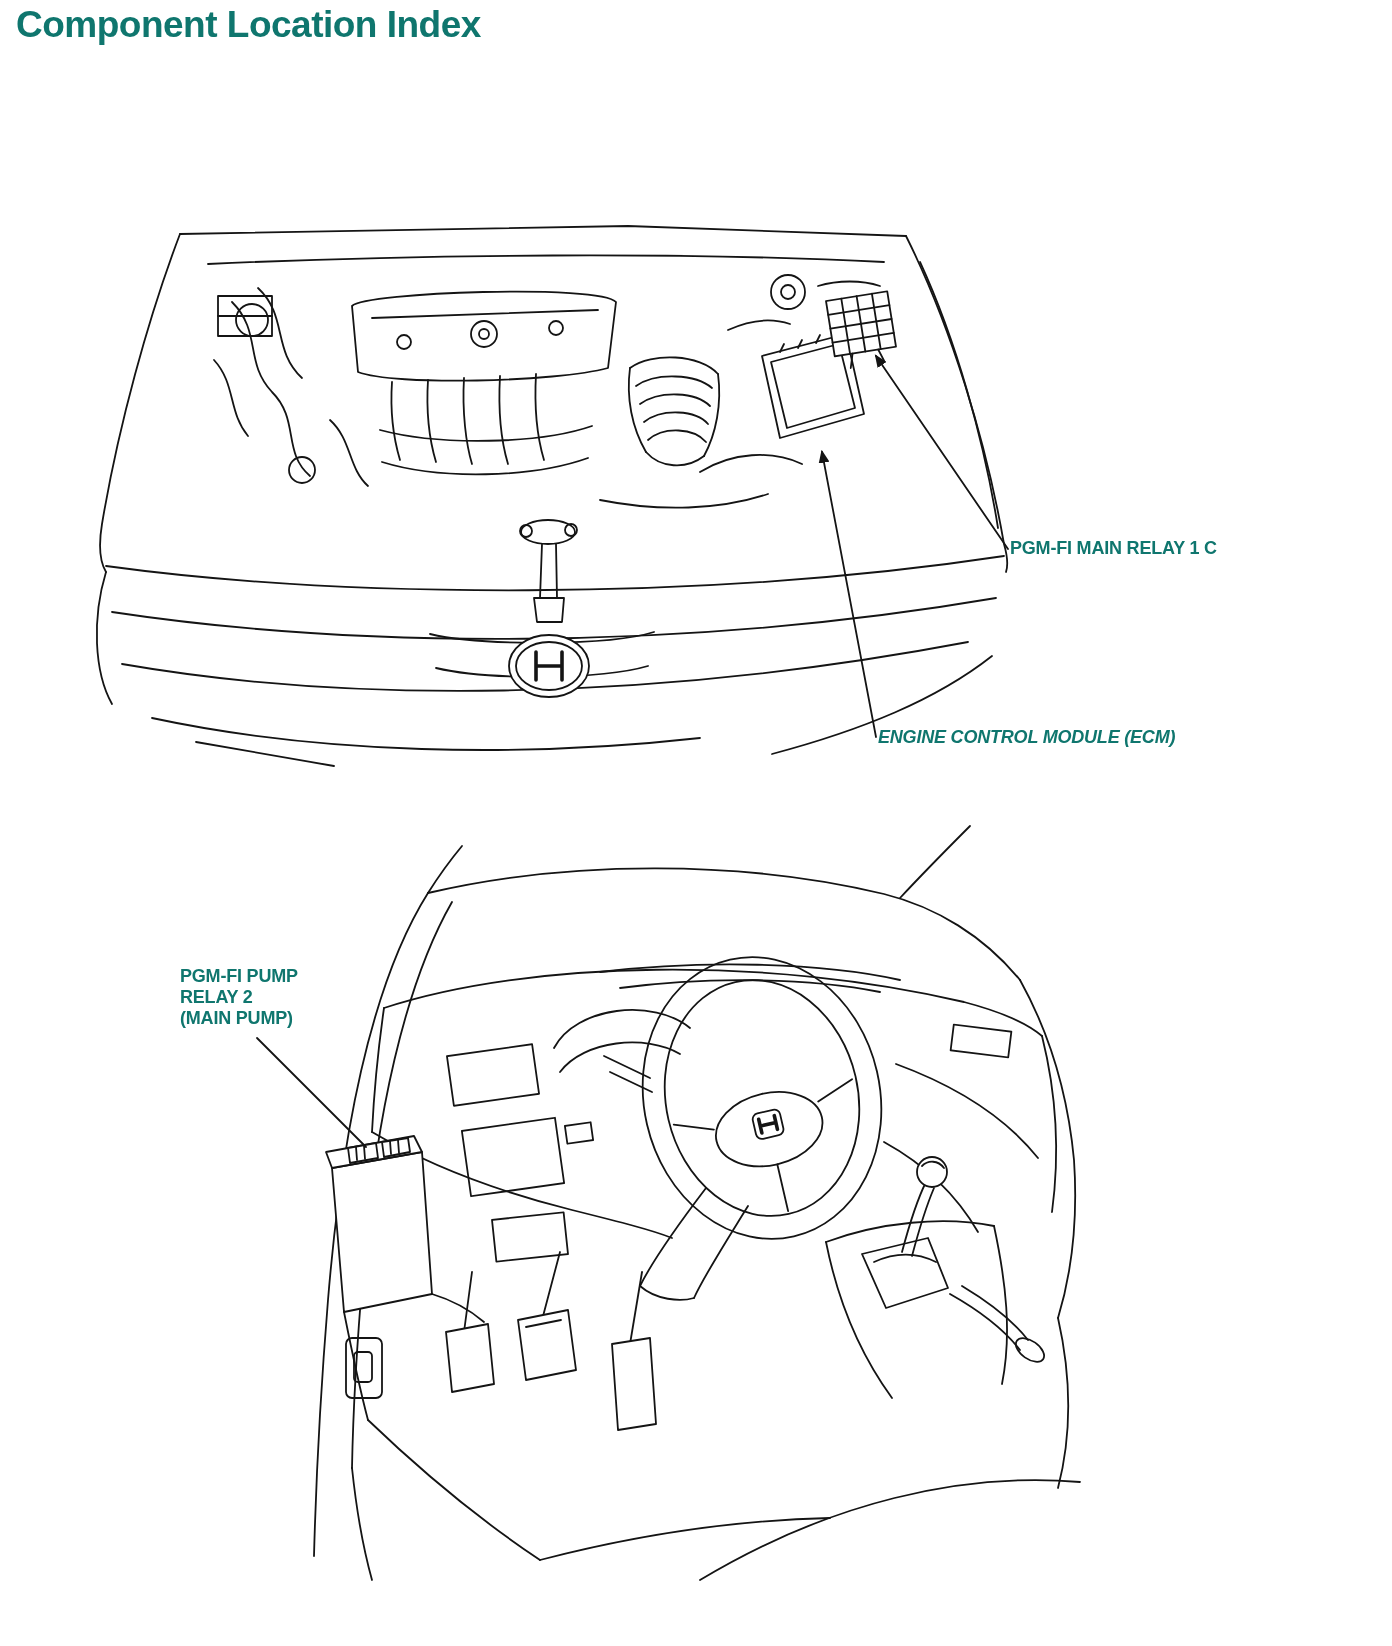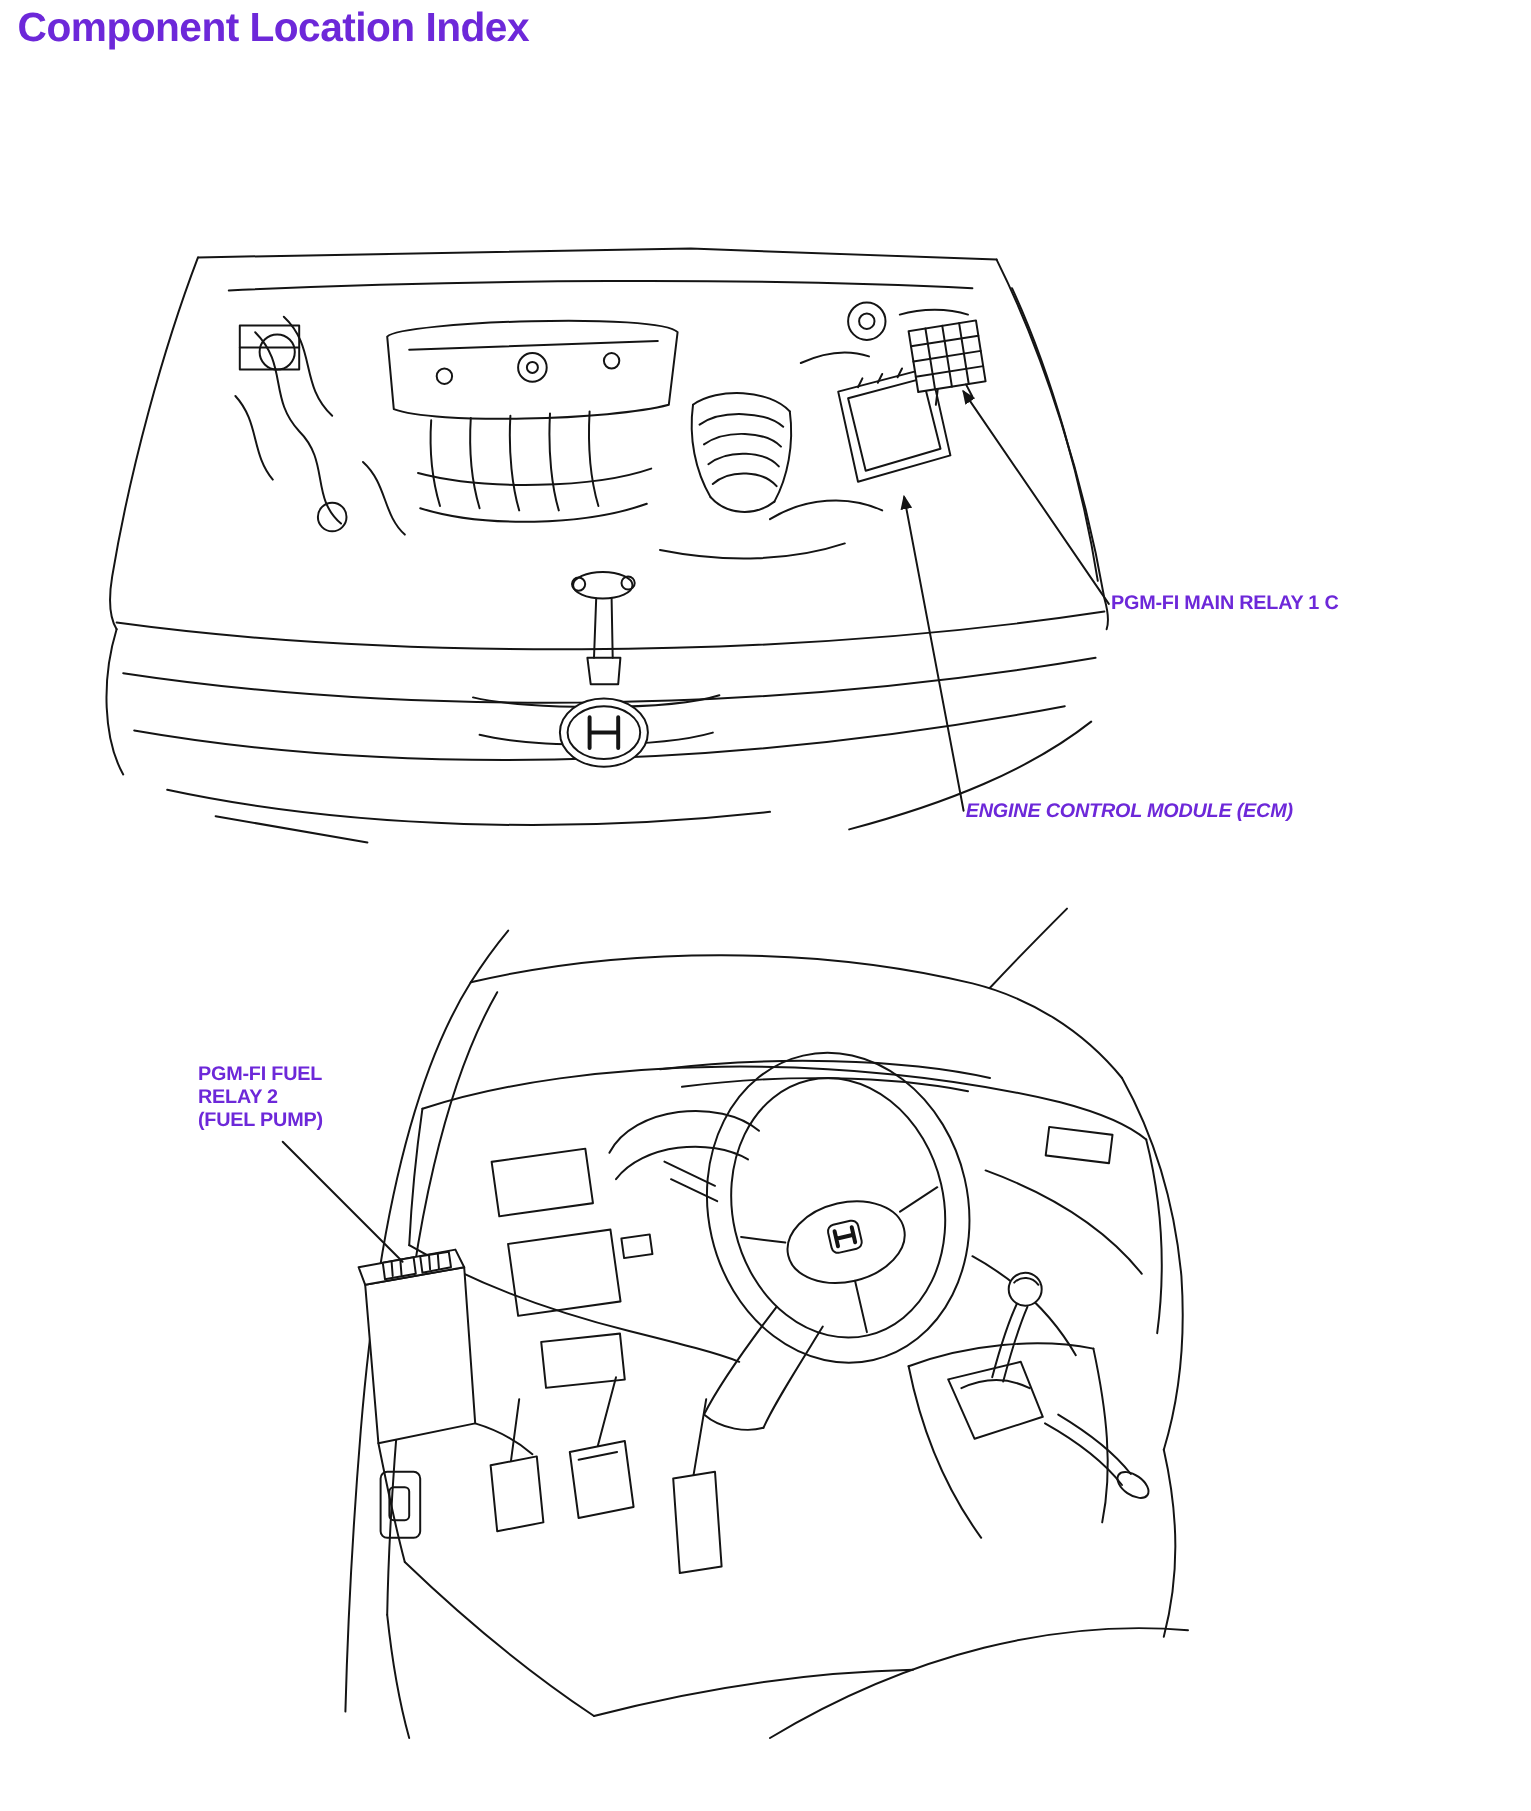--- a/index.html
+++ b/index.html
@@ -6,21 +6,21 @@
     margin: 0;
     padding: 0;
     background: #ffffff;
   }
   .page {
     position: relative;
     width: 1392px;
     height: 1646px;
     background: #ffffff;
     font-family: "Liberation Sans", sans-serif;
-    color: #6d28d9;
+    color: #0f766e;
     overflow: hidden;
   }
   .page-title {
     position: absolute;
     left: 16px;
     top: 4px;
     margin: 0;
     font-size: 37px;
     font-weight: 700;
     letter-spacing: -0.5px;
@@ -252,18 +252,18 @@
       <line x1="876" y1="737" x2="822" y2="452" marker-end="url(#arrowhead)"></line>
       <line x1="257" y1="1038" x2="366" y2="1147"></line>
     </g>
   </svg>
 
   <div class="label" style="left:1010px; top:538px;text-align:right;">PGM-FI MAIN RELAY 1 C</div>
 
   <div class="label" style="left:878px; top:727px;font-style:italic;">ENGINE CONTROL MODULE (ECM)</div>
 
   <div class="label" style="left:180px; top:966px;">
-    <div>PGM-FI FUEL</div>
+    <div>PGM-FI PUMP</div>
     <div>RELAY 2</div>
-    <div>(FUEL PUMP)</div>
+    <div>(MAIN PUMP)</div>
   </div>
 
 </div>
 
 </body></html>

